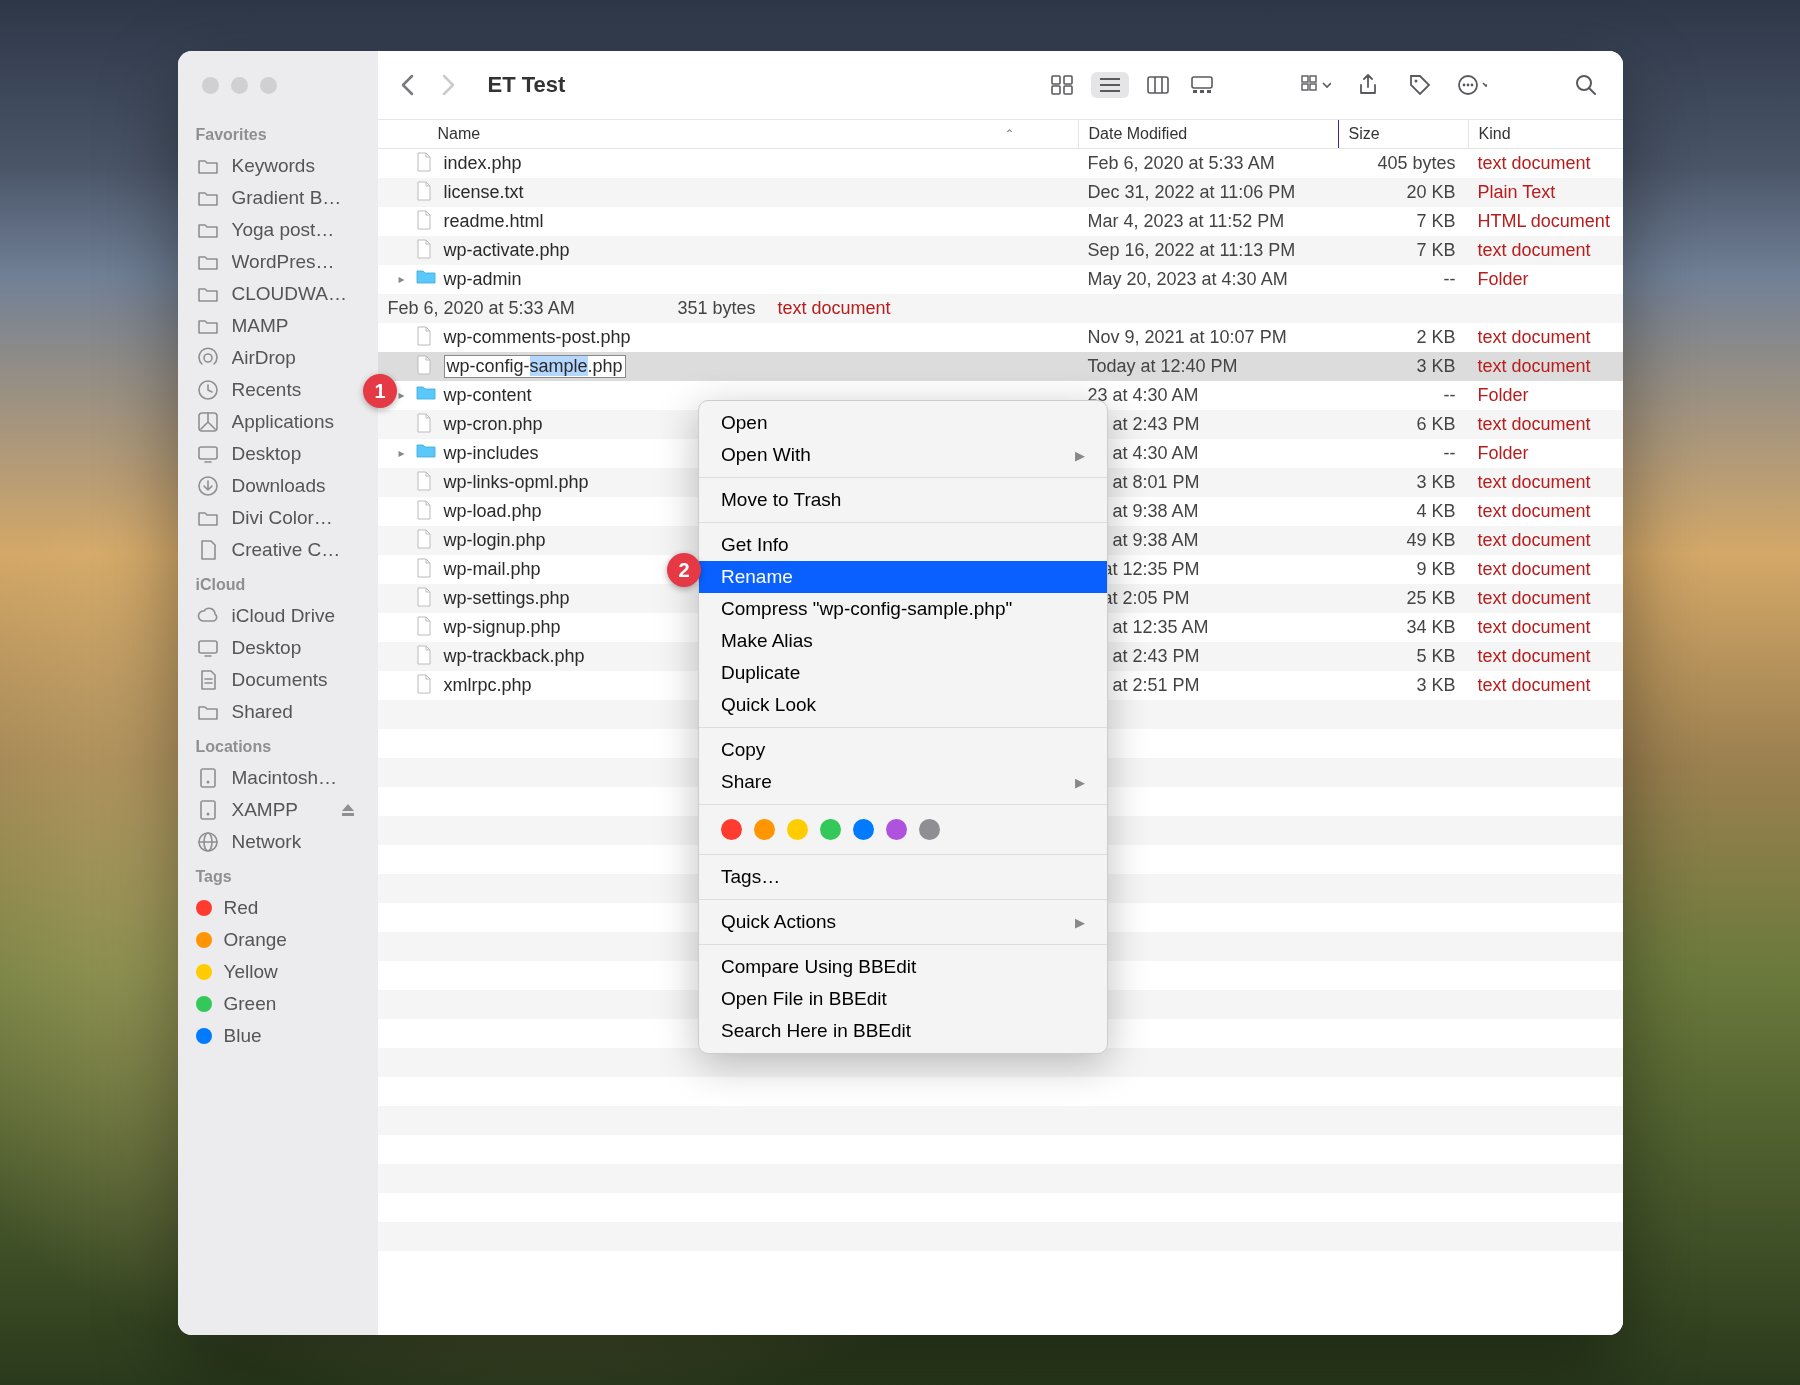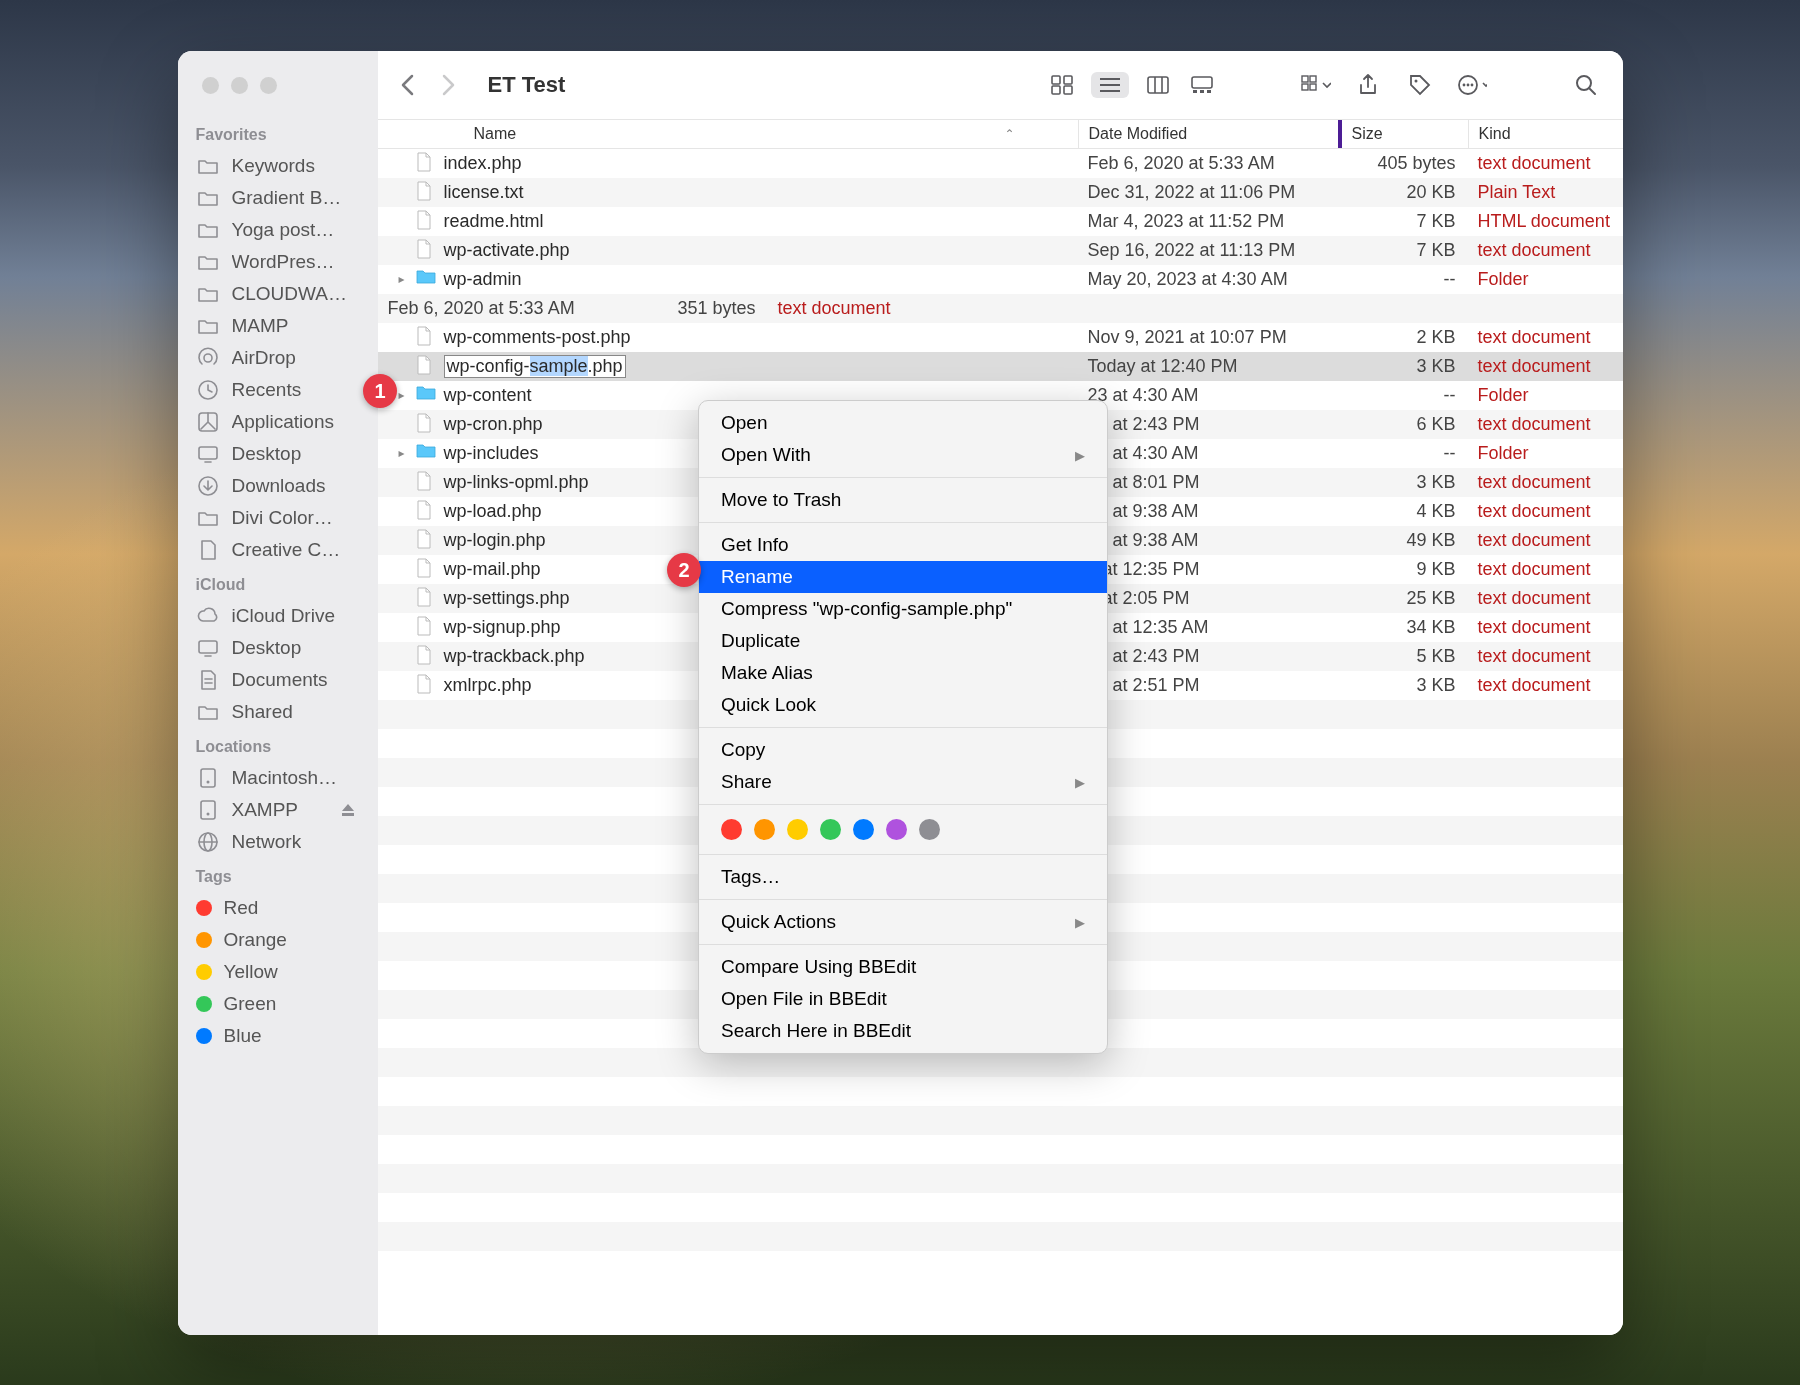--- a/index.html
+++ b/index.html
@@ -21,23 +21,23 @@
 .toolbar { height: 68px; display: flex; align-items: center; padding: 0 22px; gap: 16px; }
 .nav-arrows { display: flex; gap: 28px; color: #7a7a7e; margin-right: 16px; }
 .title { font-size: 22px; font-weight: 600; color: #333; }
 .spacer { flex: 1; }
 .tbar-icons { display: flex; align-items: center; gap: 22px; color: #5a5a5e; }
 .tbar-btn { width: 30px; height: 26px; display: flex; align-items: center; justify-content: center; }
 .tbar-btn.active { background: #e5e5e7; border-radius: 6px; padding: 4px 8px; width: auto; }
 .tbar-group { display: flex; gap: 14px; align-items: center; }
 
 .cols { height: 30px; border-top: 1px solid #e5e5e5; border-bottom: 1px solid #e5e5e5; display: flex; align-items: center; font-size: 16px; color: #333; }
-.col-name { flex: 1; padding-left: 60px; display: flex; align-items: center; justify-content: space-between; padding-right: 10px; margin-left: 36px; }
+.col-name { flex: 1; padding-left: 60px; display: flex; align-items: center; justify-content: space-between; padding-right: 10px; }
 .col-date { width: 260px; padding-left: 10px; border-left: 1px solid #e5e5e5; height: 100%; display: flex; align-items: center; margin-left: 47px; }
-.col-size { width: 130px; padding-left: 10px; border-left: 4px solid #4c1d95; height: 100%; display: flex; align-items: center; }
+.col-size { width: 130px; padding-left: 10px; border-left: 1px solid #4c1d95; height: 100%; display: flex; align-items: center; }
 .col-kind { width: 155px; padding-left: 10px; border-left: 1px solid #e5e5e5; height: 100%; display: flex; align-items: center; }
 .sort-chev { color: #888; font-size: 12px; margin-right: 6px; }
 
 .files { flex: 1; overflow: hidden; position: relative; }
 .row { height: 29px; display: flex; align-items: center; font-size: 18px; color: #2a2a2a; }
 .row.stripe { background: #f5f5f5; }
 .row.selected { background: #dcdcdc; }
 .cell-name { flex: 1; padding-left: 18px; display: flex; align-items: center; gap: 8px; overflow: hidden; }
 .cell-name .disclosure { width: 12px; display: inline-flex; justify-content: center; color: #888; font-size: 12px; }
 .cell-name .ficon { width: 20px; height: 22px; flex-shrink: 0; }
@@ -793,24 +793,24 @@
     <div class="ctx-item">
       <span>Get Info</span>
     </div>
     <div class="ctx-item hl">
       <span>Rename</span>
     </div>
     <div class="ctx-item">
       <span>Compress "wp-config-sample.php"</span>
     </div>
     <div class="ctx-item">
+      <span>Make Alias</span>
+    </div>
+    <div class="ctx-item">
       <span>Duplicate</span>
-    </div>
-    <div class="ctx-item">
-      <span>Make Alias</span>
     </div>
     <div class="ctx-item">
       <span>Quick Look</span>
     </div>
     <div class="ctx-sep"></div>
     <div class="ctx-item">
       <span>Copy</span>
     </div>
     <div class="ctx-item">
       <span>Share</span>

